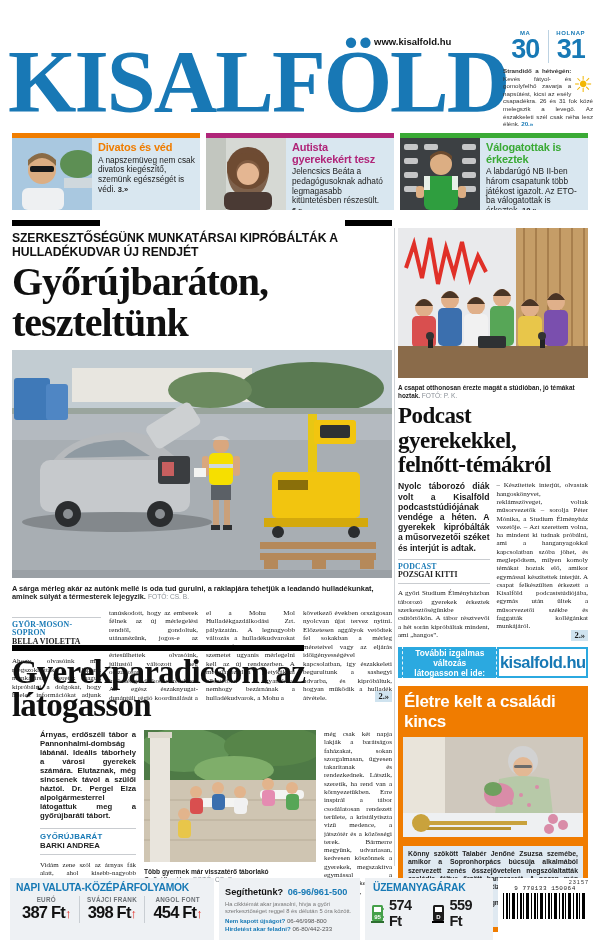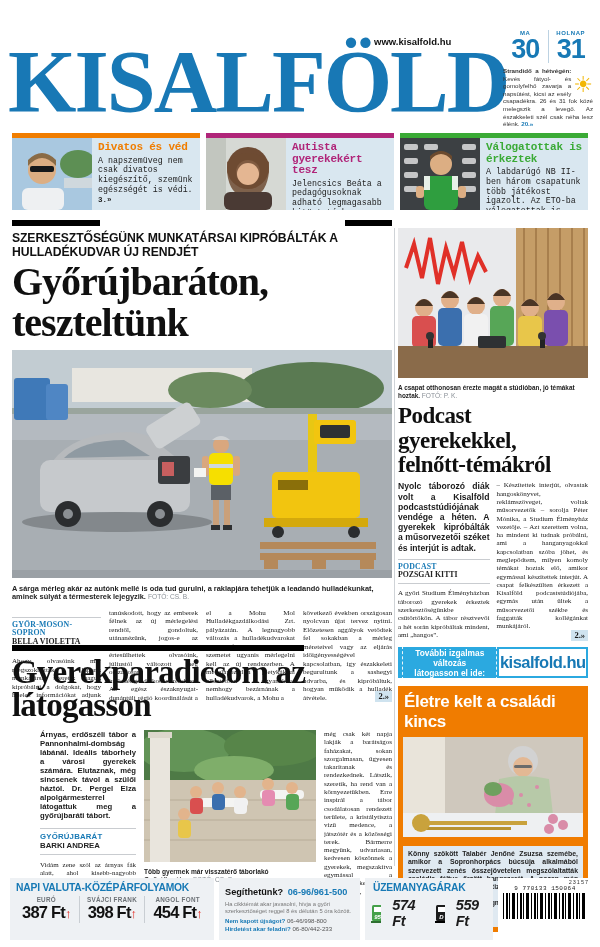--- a/index.html
+++ b/index.html
@@ -27,21 +27,21 @@
   .fbold { font-weight:bold; }
   .bluepn { color:#1779b5; font-weight:bold; }
 
   
   .teaser-row { position:absolute; left:12px; top:133px; width:576px; display:flex; gap:6px; }
   .teaser { flex:1; }
   .tbar { height:5px; }
   .tbar.o { background:#f07d00; } .tbar.m { background:#b02579; } .tbar.g { background:#3aaa35; }
   .tbody { height:72px; background:#d9e7f0; display:flex; overflow:hidden; }
   .tbody svg { flex:none; }
-  .ttxt { padding:4px 5px 0 6px;font-family:Liberation Mono, monospace; }
+  .ttxt { padding:4px 5px 0 6px; }
   .ttxt h4 { font-size:11px; line-height:11.5px; margin-bottom:2px; letter-spacing:-0.2px; }
   .tt-o h4 { color:#f07d00; } .tt-m h4 { color:#b02579; } .tt-g h4 { color:#3aaa35; }
   .ttxt p { font-size:8.3px; line-height:9.8px; color:#222; }
   .tref { font-weight:bold; font-size:7.5px; }
 
   
   .bars { display:flex; justify-content:space-between; }
   .blk { background:#000; height:6px; }
   .kicker { margin-top:5px; font-size:12.2px; font-weight:bold; letter-spacing:-0.1px; color:#111; }
   .h-serif { font-family:"Liberation Serif", serif; font-weight:bold; color:#101010; }
@@ -110,21 +110,21 @@
   .cval { font-size:16.5px; font-weight:bold; color:#111; letter-spacing:-0.8px; line-height:19px; }
   .uarrow { color:#e3261d; font-size:13px; font-weight:bold; }
   .fh { width:141px; padding:3px 6px; }
   .hq { font-size:9.2px; font-weight:bold; color:#111; }
   .hphone { font-size:9.2px; font-weight:bold; color:#1779b5; }
   .hinfo { font-size:5.8px; line-height:7px; color:#777; margin:2px 0 2px; }
   .hline { font-size:6.1px; line-height:7.6px; }
   .hline .q { color:#1779b5; font-weight:bold; }
   .hline .n { color:#555; }
   .ff { width:128px; padding:3px 6px; }
-  .frow { display:flex; align-items:center; gap:11px; margin-top:4px;font-style:italic; }
+  .frow { display:flex; align-items:center; gap:5px; margin-top:4px; }
   .fprice { font-size:14.5px; font-weight:bold; letter-spacing:-0.5px; margin-right:6px; }
   .fb { flex:1; background:#fff; padding:1px 3px; text-align:center; }
   .bcode { font-size:5.5px; color:#333; text-align:right; letter-spacing:1px; }
   .bdigits { font-family:"Liberation Mono", monospace; font-size:6px; color:#222; letter-spacing:0.5px; }
   .bbars { height:26px; margin:1px 2px 0;
            background:repeating-linear-gradient(90deg,#000 0 1px,#fff 1px 3px,#000 3px 5px,#fff 5px 6px,#000 6px 7px,#fff 7px 9px,#000 9px 12px,#fff 12px 14px); }
 </style>
 </head>
 <body>
 

